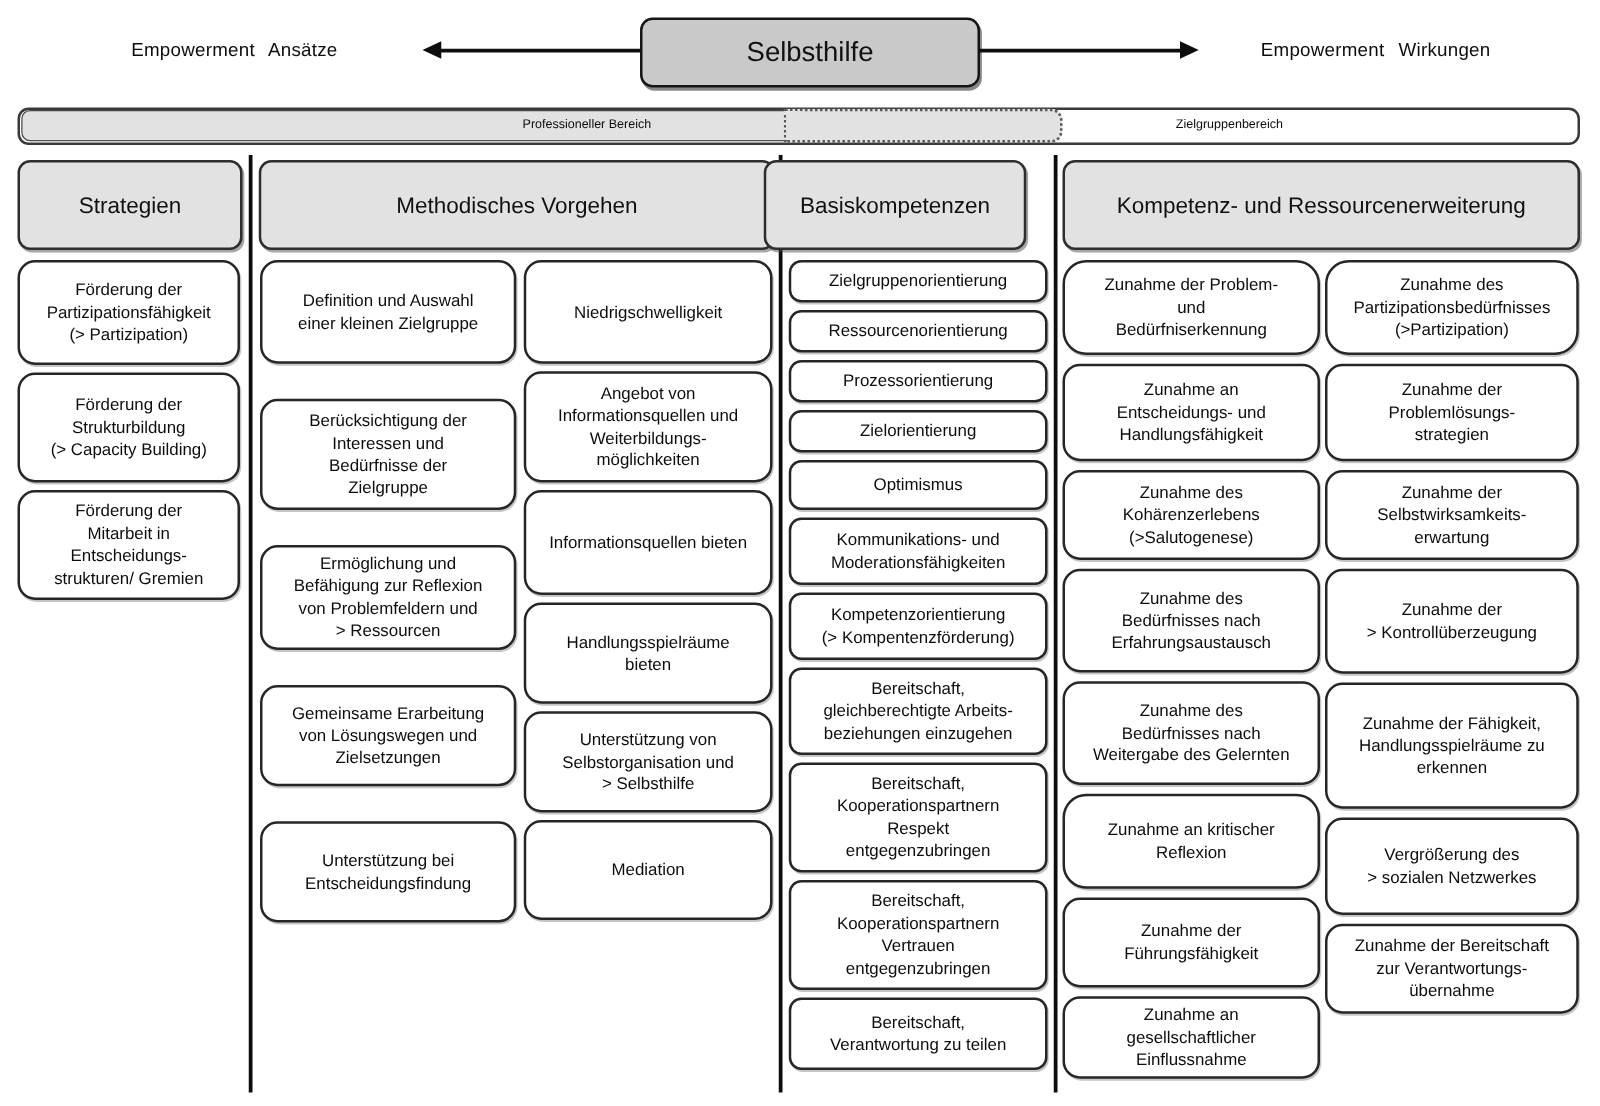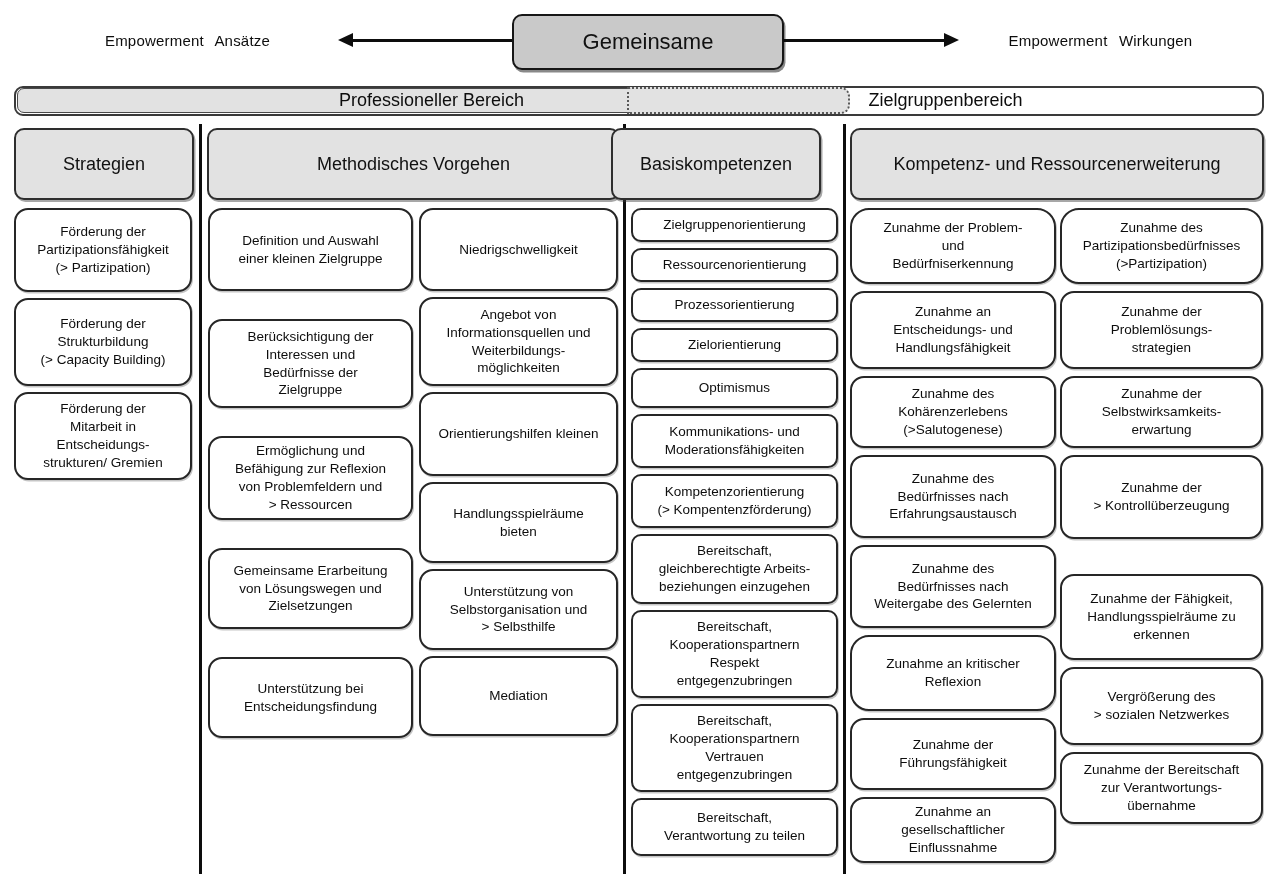--- a/index.html
+++ b/index.html
@@ -25,21 +25,21 @@
   .ahead.r{left:944px;border-left:15px solid #0d0d0d;}
 
   
   .band-outer{position:absolute;left:14px;top:86px;width:1246px;height:26px;
               background:#fff;border:2px solid #3a3a3a;border-radius:9px;}
   .band-gray{position:absolute;left:17px;top:88px;width:830px;height:23px;
              background:#e2e2e2;border:1.5px solid #4a4a4a;border-radius:7px;}
   .band-dotted{position:absolute;left:627px;top:87px;width:219px;height:23px;
                background:#e2e2e2;border:2px dotted #585858;border-radius:0 9px 9px 0;}
   .band-label{position:absolute;top:86px;height:28px;line-height:28px;
-              text-align:center;font-size:18px;color:#0d0d0d;}
+              text-align:center;font-size:10px;color:#0d0d0d;margin-left:38px;}
   .band-label.prof{left:16px;width:831px;}
   .band-label.target{left:627px;width:637px;}
 
   
   .vline{position:absolute;top:124px;width:3px;height:750px;background:#0d0d0d;}
   .vline.v1{left:199px;}
   .vline.v2{left:623px;}
   .vline.v3{left:843px;}
 
   
@@ -65,32 +65,32 @@
   .box{flex:none;box-sizing:border-box;background:#ffffff;
        border:2px solid #262626;border-radius:14px;
        box-shadow:1px 1.5px 0 rgba(90,90,90,0.35);
        display:flex;align-items:center;justify-content:center;
        text-align:center;font-size:13.5px;line-height:1.32;
        white-space:pre-line;padding:2px 4px;color:#0d0d0d;}
   .s3 .box{border-radius:10px;}
 
   .h34{height:34px;} .h40{height:40px;} .h54{height:54px;} .h58{height:58px;}
   .h66{height:66px;} .h70{height:70px;} .h72{height:72px;} .h76{height:76px;border-radius:19px;}
-  .h78{height:78px;} .h80{height:80px;} .h81{height:81px;} .h82{height:86px;margin-top:28px;}
+  .h78{height:78px;} .h80{height:80px;} .h81{height:81px;} .h82{height:101px;}
   .h83{height:83px;} .h84{height:84px;} .h88{height:88px;} .h89{height:89px;}
 </style>
 </head>
 <body>
 
 <div class="canvas">
 
   <div class="top-label left">Empowerment  Ansätze</div>
   <span class="ahead l"></span>
   <span class="shaft l"></span>
-  <div class="center-box">Gemeinsame</div>
+  <div class="center-box">Selbsthilfe</div>
   <span class="shaft r"></span>
   <span class="ahead r"></span>
   <div class="top-label right">Empowerment  Wirkungen</div>
 
   <div class="band-outer"></div>
   <div class="band-gray"></div>
   <div class="band-dotted"></div>
   <div class="band-label prof">Professioneller Bereich</div>
   <div class="band-label target">Zielgruppenbereich</div>
 
@@ -133,21 +133,21 @@
     <div class="box h81">Unterstützung bei
 Entscheidungsfindung</div>
   </div>
 
   <div class="stack s2r">
     <div class="box h83">Niedrigschwelligkeit</div>
     <div class="box h89">Angebot von
 Informationsquellen und
 Weiterbildungs-
 möglichkeiten</div>
-    <div class="box h84">Orientierungshilfen kleinen</div>
+    <div class="box h84">Informationsquellen bieten</div>
     <div class="box h81">Handlungsspielräume
 bieten</div>
     <div class="box h81">Unterstützung von
 Selbstorganisation und
 &gt; Selbsthilfe</div>
     <div class="box h80">Mediation</div>
   </div>
 
   <div class="stack s3">
     <div class="box h34">Zielgruppenorientierung</div>

